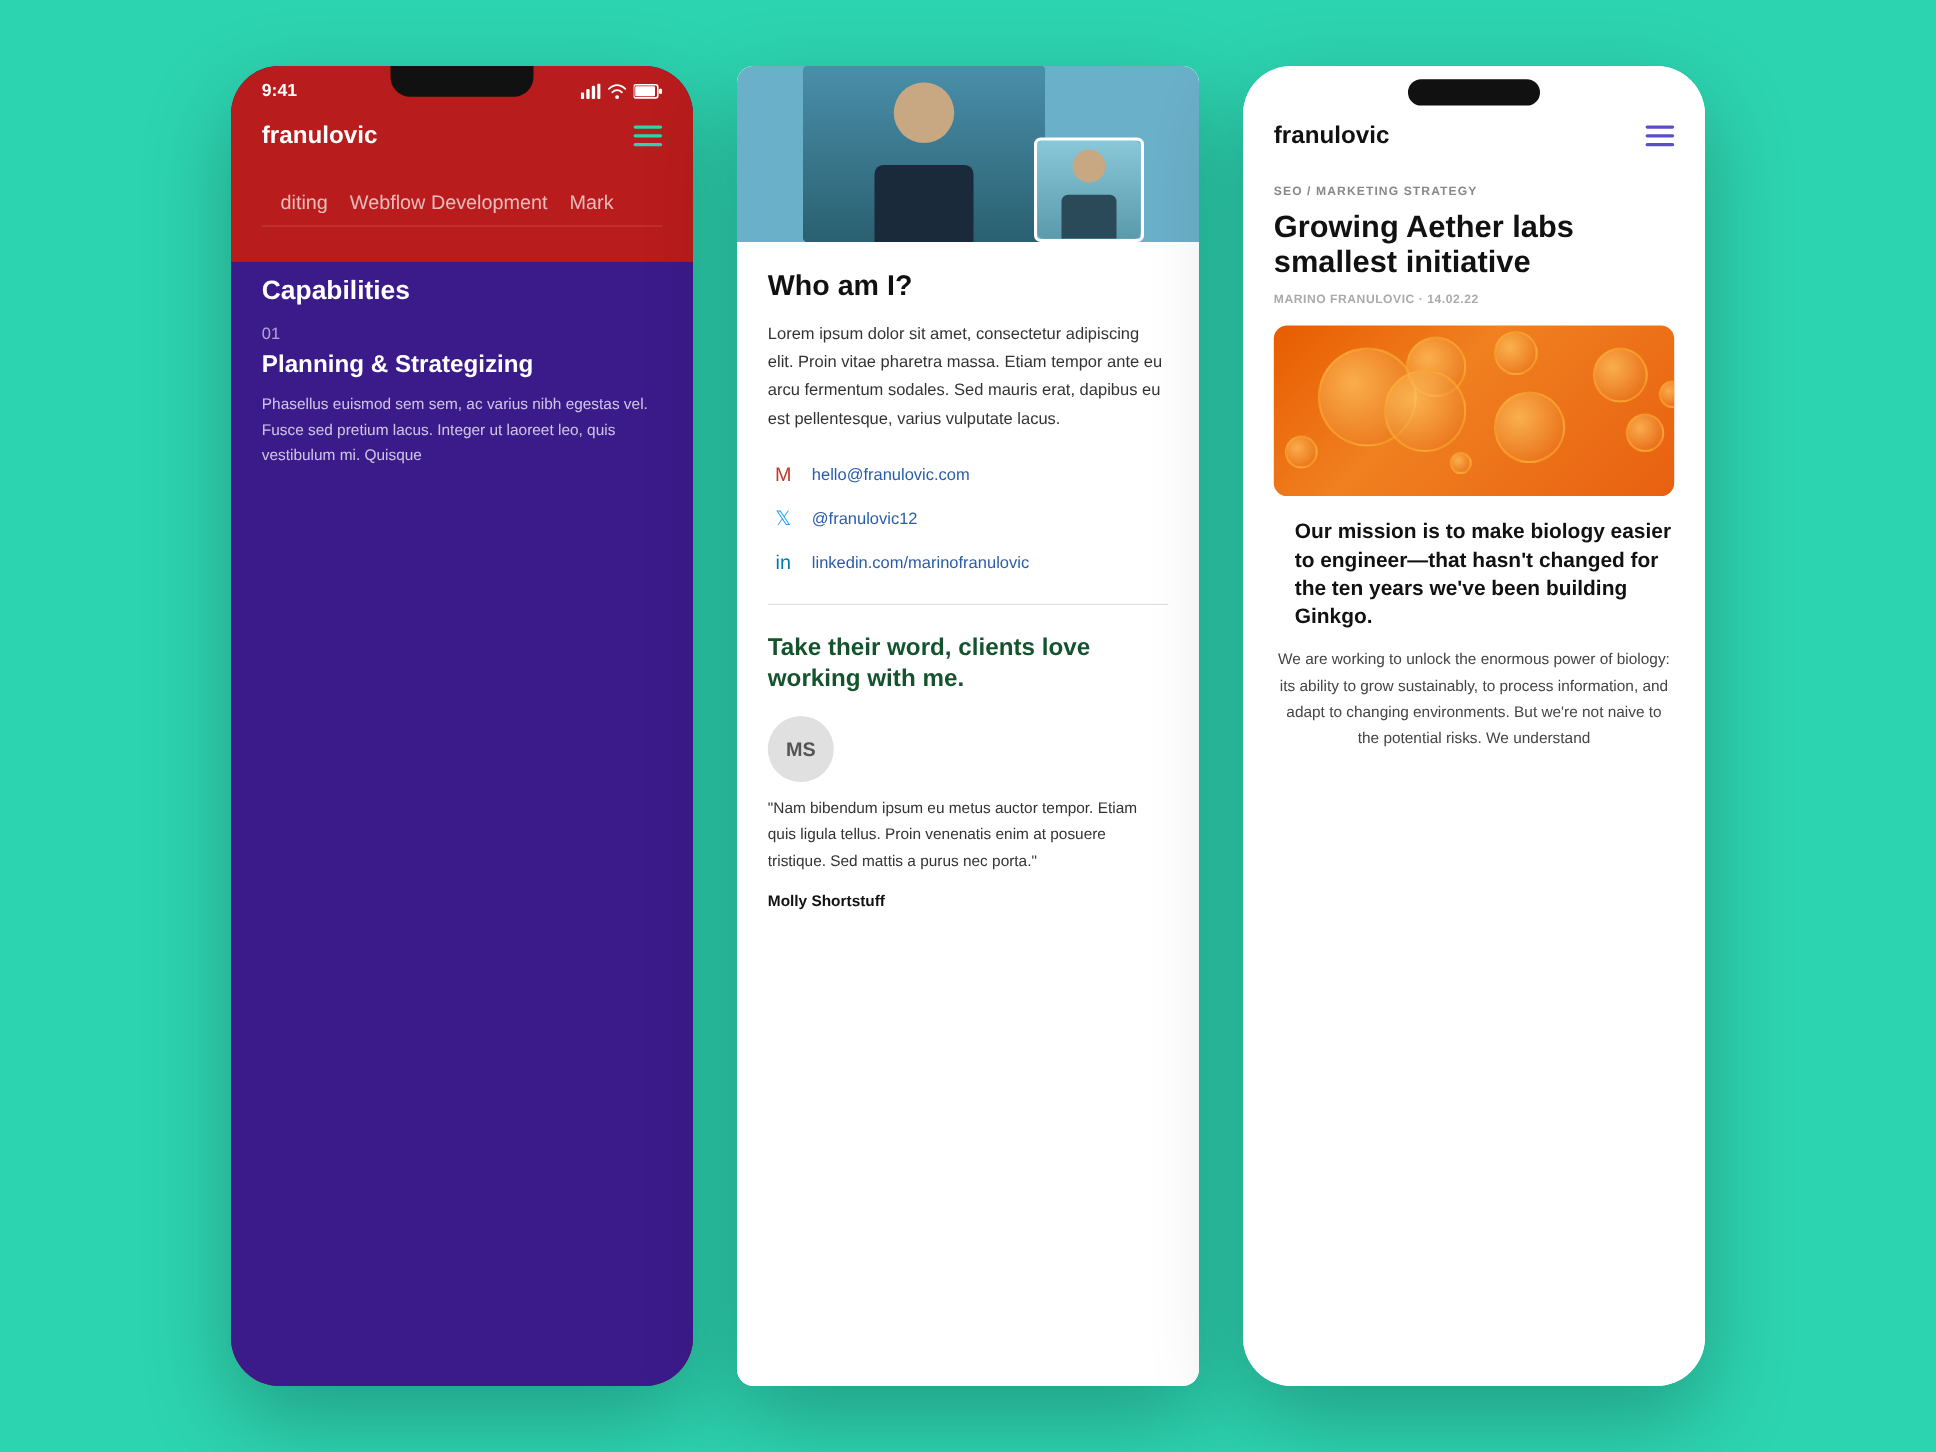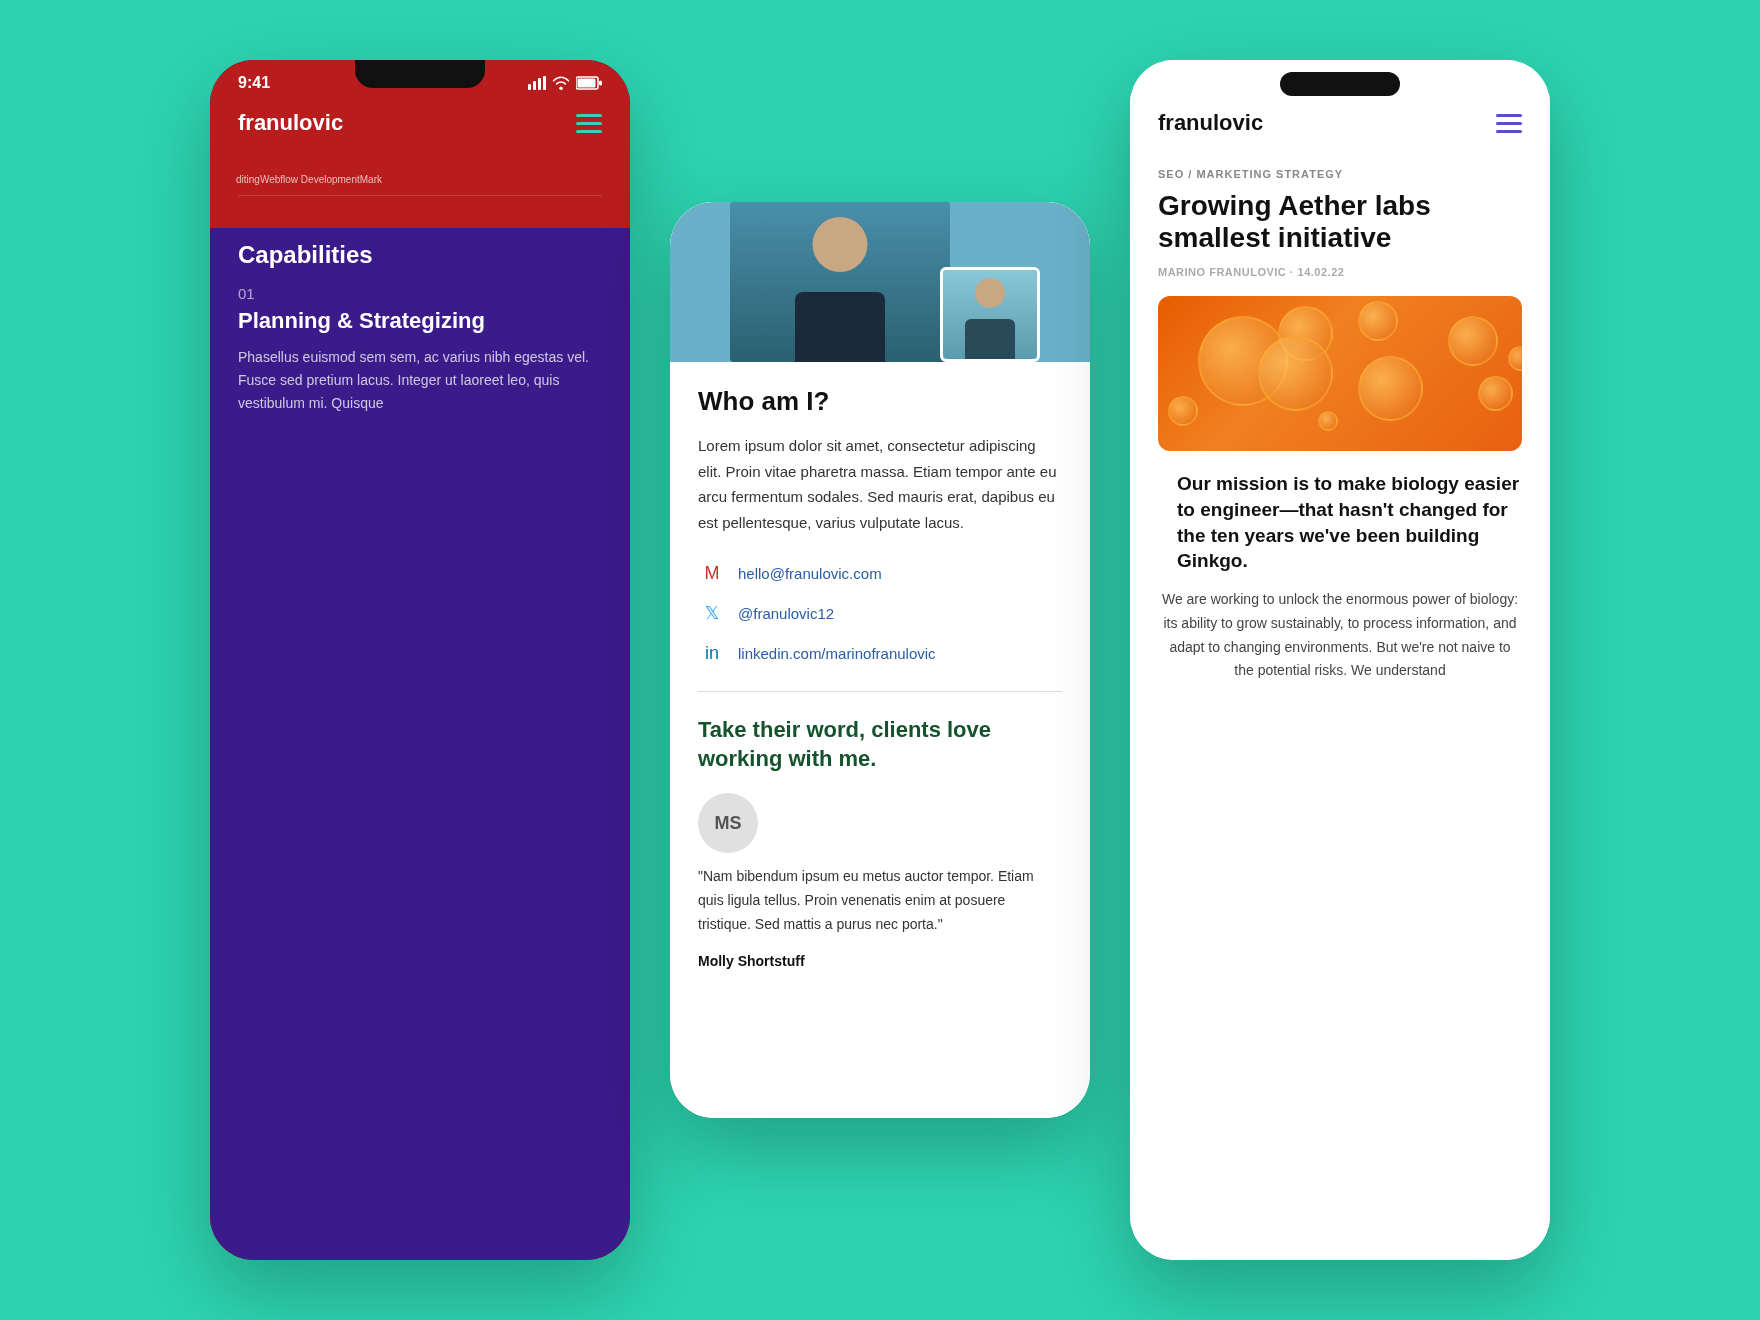--- a/index.html
+++ b/index.html
@@ -128,22 +128,23 @@
       color: rgba(255,255,255,0.85);
     }
 
     .services-scroll {
       padding: 16px 0;
       overflow: hidden;
     }
 
     .services-row {
       display: flex;
-      padding: 6px 26px;
-      font-size: 10px;
+      gap: 20px;
+      padding: 6px 45px;
+      font-size: 18px;
       color: rgba(255,255,255,0.7);
       white-space: nowrap;
     }
 
     .services-row .service-item {
       cursor: pointer;
     }
 
     .services-divider {
       height: 1px;
@@ -180,22 +181,23 @@
 
     .cap-item-body {
       font-size: 14px;
       line-height: 1.65;
       color: rgba(255,255,255,0.75);
     }
 
     
     .phone-2 {
       width: 420px;
-      height: 916px;
+      height: 1200px;
       background: white;
+      border-radius: 15px;
     }
 
     .phone-2-screen {
       width: 100%;
       height: 100%;
       background: white;
       display: flex;
       flex-direction: column;
       color: #111;
       overflow: hidden;

